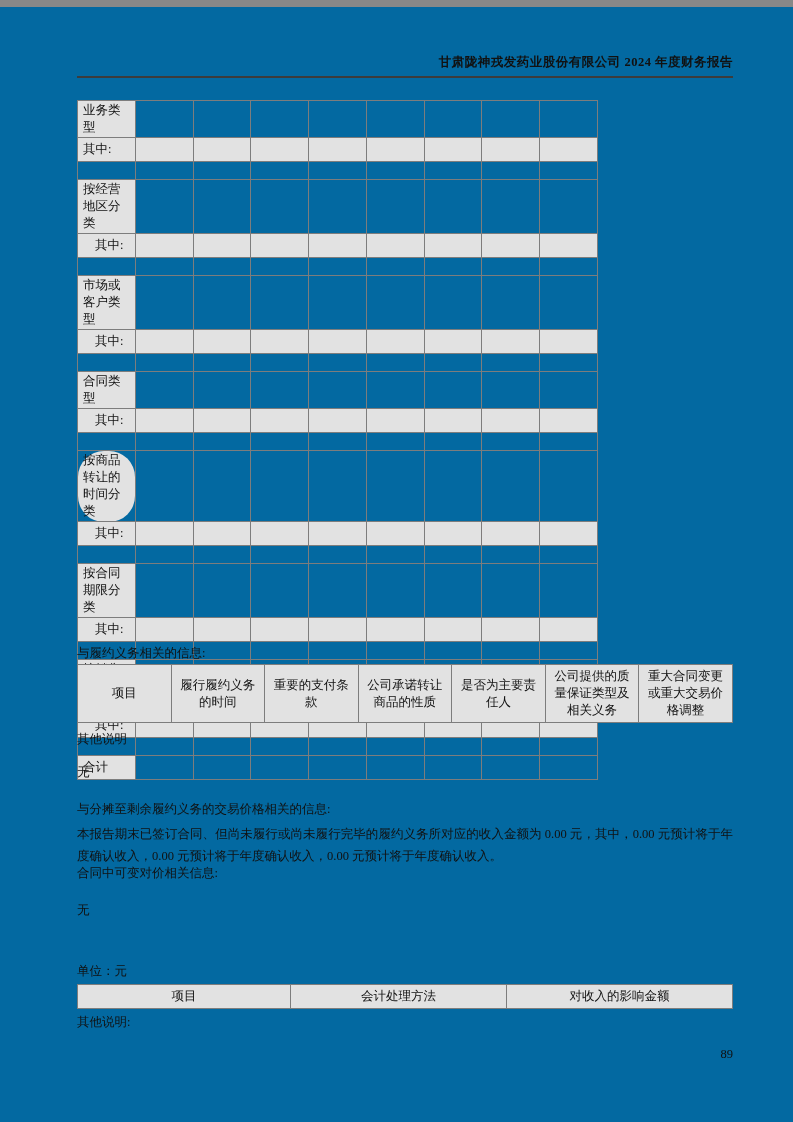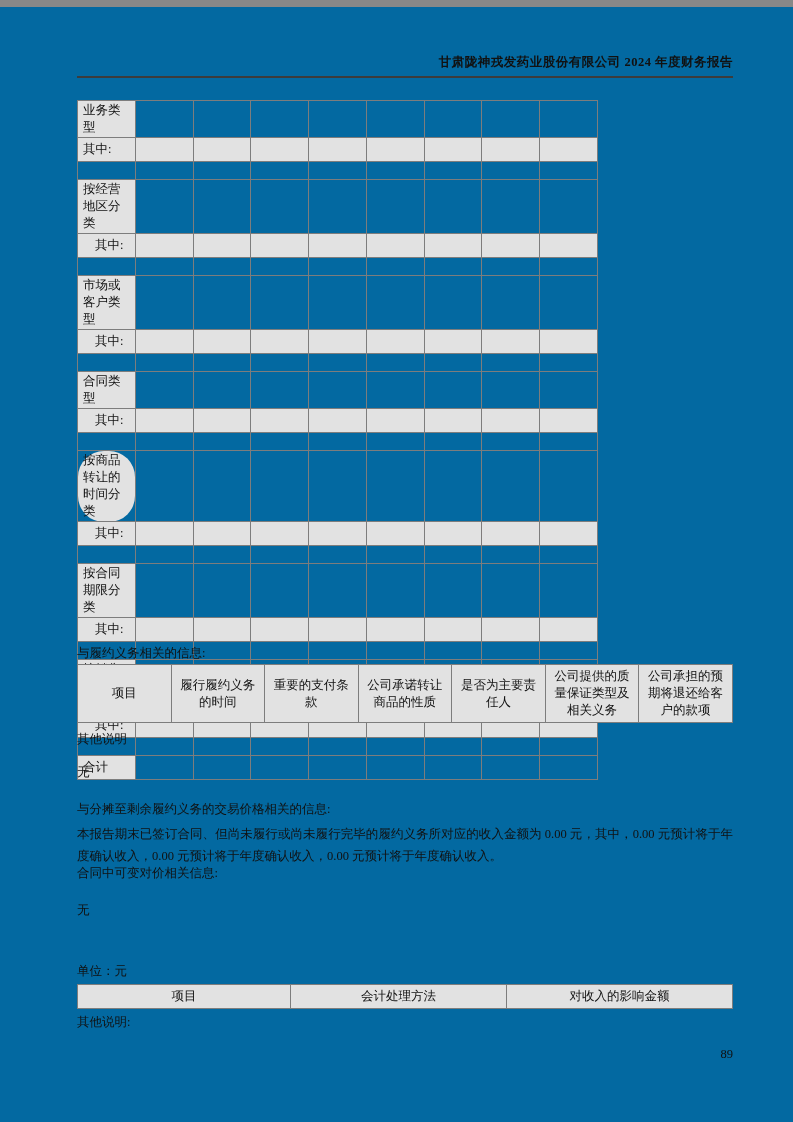--- a/index.html
+++ b/index.html
@@ -330,21 +330,21 @@
       <col style="width:14.32%">
     </colgroup>
     <tbody>
         <tr>
       <th>项目</th>
       <th>履行履约义务的时间</th>
       <th>重要的支付条款</th>
       <th>公司承诺转让商品的性质</th>
       <th>是否为主要责任人</th>
       <th>公司提供的质量保证类型及相关义务</th>
-      <th>公司承担的预期将退还给客户的款项</th>
+      <th>重大合同变更或重大交易价格调整</th>
     </tr>
   </tbody>
     </table>
 
   <div class="abs txt" style="top:724px">其他说明</div>
 
   <div class="abs txt" style="top:757px">无</div>
 
   <div class="abs txt" style="top:794px">与分摊至剩余履约义务的交易价格相关的信息:</div>
 

